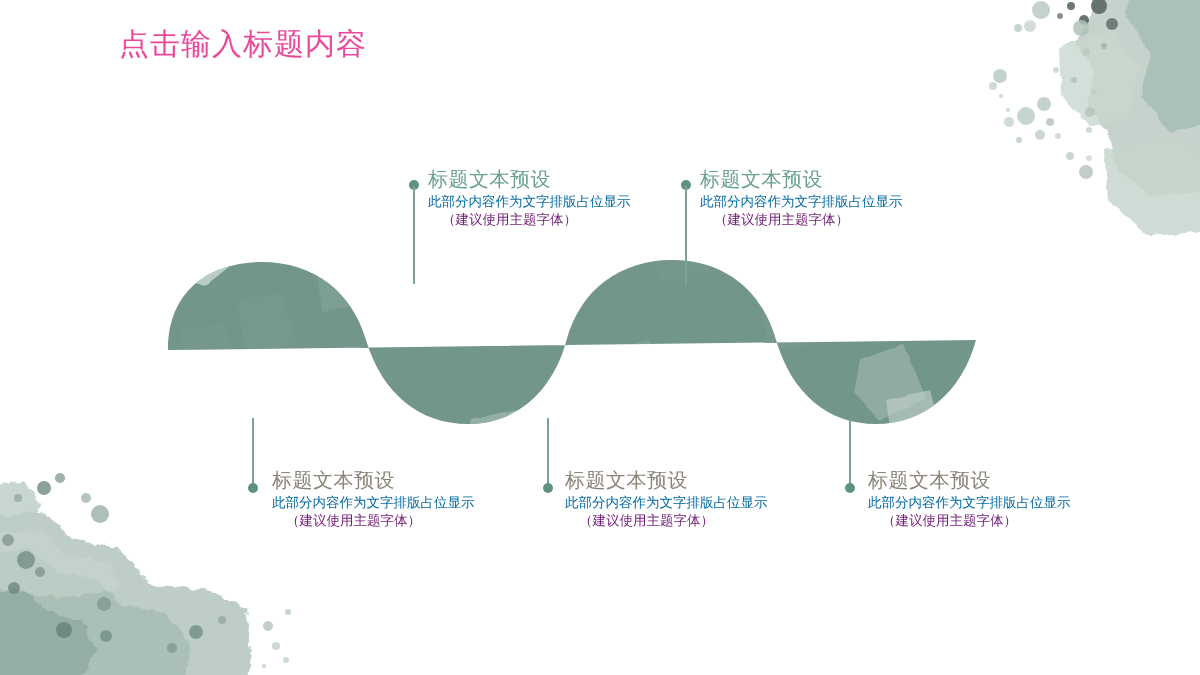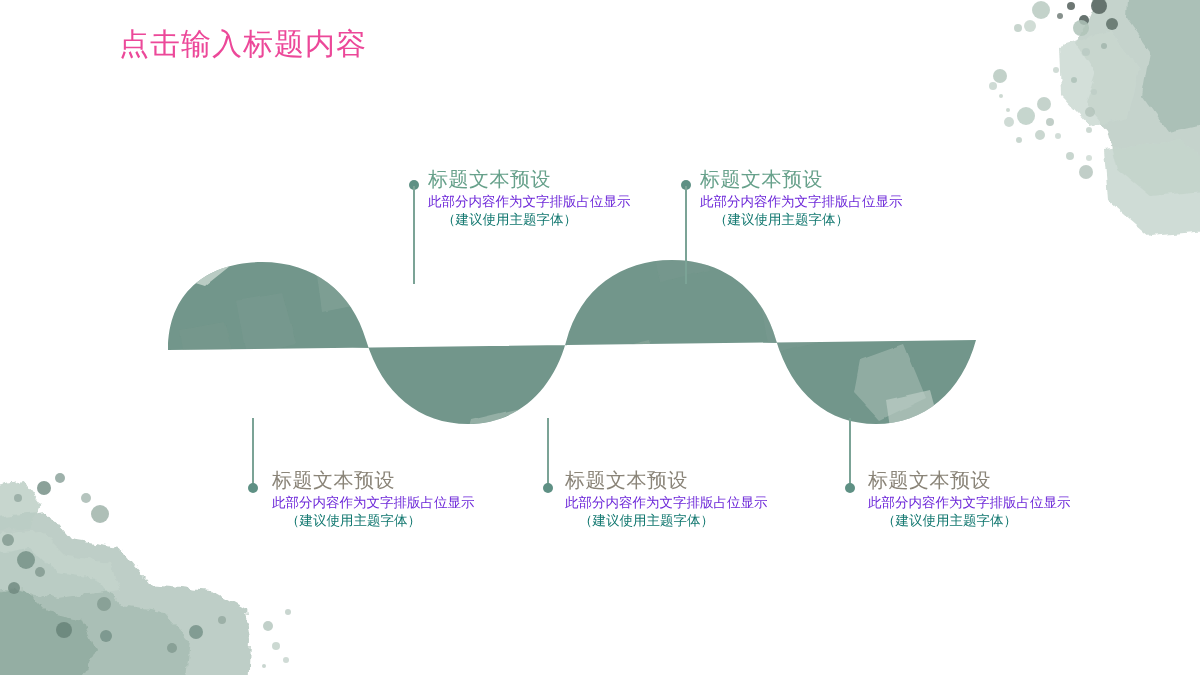--- a/index.html
+++ b/index.html
@@ -88,28 +88,28 @@
     font-weight: normal;
     letter-spacing: 0.5px;
     margin: 0 0 2px 0;
     white-space: nowrap;
   }
   .item-title.green { color: #67a18b; }
   .item-title.brown { color: #8a8478; }
   .item-body {
     font-size: 13.5px;
     line-height: 17px;
-    color: #6d28d9;
+    color: #0369a1;
     margin: 0;
     width: 226px;
   }
   .item-note {
     font-size: 13.5px;
     line-height: 19px;
-    color: #0f766e;
+    color: #701a75;
     margin: 0;
     padding-left: 14px;
   }
 </style>
 </head>
 <body>
 
 <div id="slide">
 
   <svg class="splash-layer" viewBox="0 0 1200 675" width="1200" height="675" xmlns="http://www.w3.org/2000/svg">

